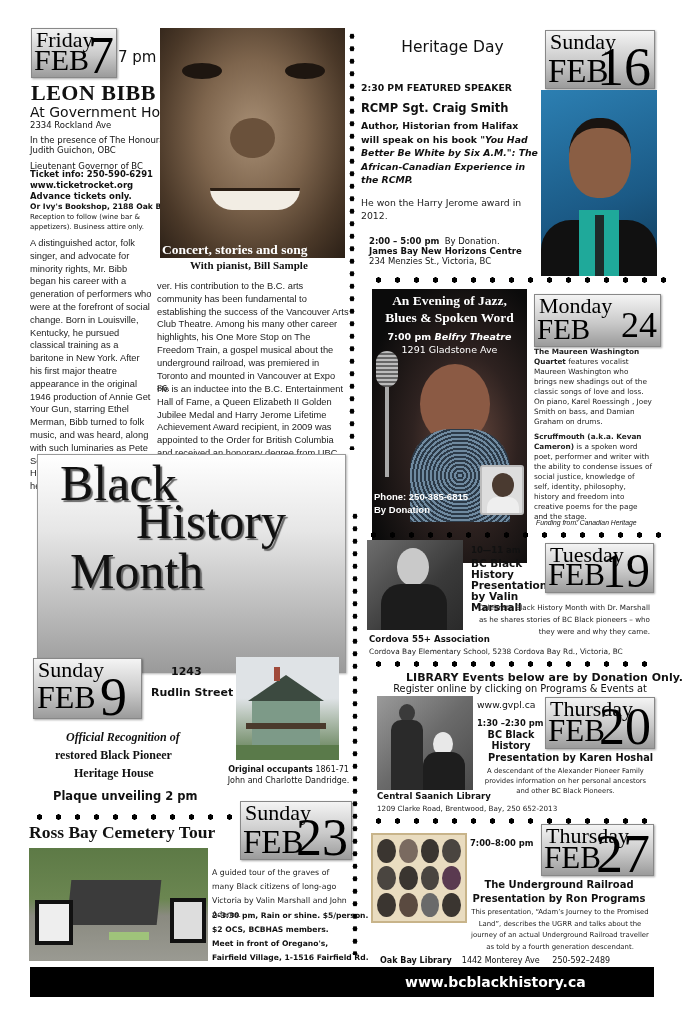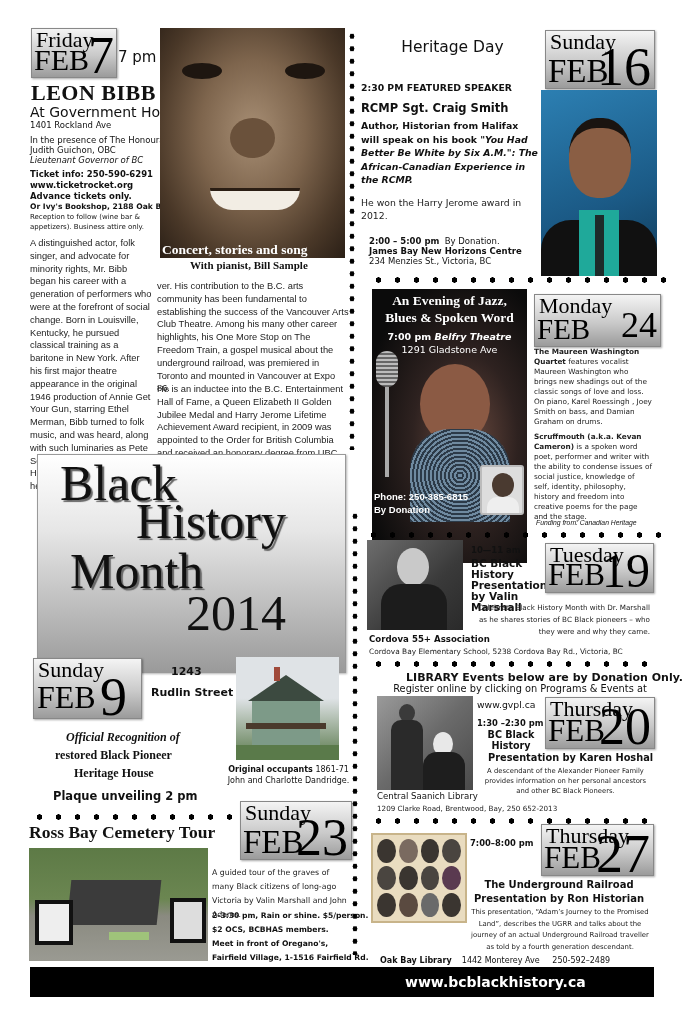--- a/index.html
+++ b/index.html
@@ -27,24 +27,24 @@
 
 <div class="datebox" style="left:31px;top:28px;width:86px;height:50px;">
   <span class="day">Friday</span>
   <span class="mon" style="font-size:30px;">FEB</span>
   <span class="num" style="font-size:52px;right:2px;">7</span>
 </div>
 <div class="abs cal" style="left:118px;top:48px;font-size:15px;">7 pm</div>
 
 <div class="abs serif" style="left:31px;top:80px;font-size:22px;font-weight:bold;letter-spacing:0.5px;">LEON BIBB</div>
 <div class="abs cal" style="left:30px;top:104px;font-size:14px;">At Government House</div>
-<div class="abs cal" style="left:30px;top:120px;font-size:8.5px;">1401 Rockland Ave</div>
+<div class="abs cal" style="left:30px;top:120px;font-size:8.5px;">2334 Rockland Ave</div>
 <div class="abs cal" style="left:30px;top:135px;font-size:8.5px;white-space:nowrap;">In the presence of The Honourable</div>
 <div class="abs cal" style="left:30px;top:145px;font-size:8.5px;">Judith Guichon, OBC</div>
-<div class="abs cal" style="left:30px;top:155px;font-size:8.5px;font-style:italic;">Lieutenant Governor of BC</div>
+<div class="abs cal" style="left:30px;top:161px;font-size:8.5px;">Lieutenant Governor of BC</div>
 <div class="abs cal" style="left:30px;top:169px;font-size:8.5px;font-weight:bold;">Ticket info: 250-590-6291</div>
 <div class="abs cal" style="left:30px;top:180px;font-size:8.5px;font-weight:bold;">www.ticketrocket.org</div>
 <div class="abs cal" style="left:30px;top:191px;font-size:8.5px;font-weight:bold;">Advance tickets only.</div>
 <div class="abs cal" style="left:30px;top:202px;font-size:7.6px;font-weight:bold;white-space:nowrap;">Or Ivy's Bookshop, 2188 Oak Bay Ave</div>
 <div class="abs cal" style="left:30px;top:212px;width:132px;font-size:7px;line-height:10px;">Reception to follow (wine bar &amp; appetizers).  Business attire only.</div>
 
 <div class="photo" style="left:160px;top:28px;width:185px;height:230px;background:radial-gradient(ellipse at 50% 45%, #a78e74 0%, #7e654d 40%, #4a3828 75%, #2a1f16 100%);">
   <div style="position:absolute;left:22px;top:35px;width:40px;height:16px;border-radius:50%;background:#1e1610;"></div>
   <div style="position:absolute;left:125px;top:35px;width:40px;height:16px;border-radius:50%;background:#1e1610;"></div>
   <div style="position:absolute;left:70px;top:90px;width:45px;height:40px;border-radius:50%;background:#6a513b;"></div>
@@ -120,21 +120,20 @@
   <b>Scruffmouth (a.k.a. Kevan Cameron)</b><span> is a spoken word poet, performer and writer with the ability to condense issues of social justice, knowledge of self, identity,  philosophy, history and freedom into creative  poems for the page and the stage.</span>
 </div>
 <div class="abs" style="left:536px;top:519px;font-size:6.8px;font-style:italic;">Funding from: Canadian Heritage</div>
 
 <div class="dots-h" style="left:364px;top:531px;width:310px;"></div>
 
 <div class="abs serif" style="left:37px;top:454px;width:309px;height:219px;border:1px solid #999;background:linear-gradient(to bottom,#ffffff 0%,#e6e6e6 35%,#bdbdbd 70%,#9a9a9a 100%);box-shadow:1px 1px 2px rgba(0,0,0,0.3);">
   <div style="position:absolute;left:22px;top:0px;font-size:50px;line-height:56px;text-shadow:2px 2px 1px #666;">Black</div>
   <div style="position:absolute;left:98px;top:38px;font-size:50px;line-height:56px;text-shadow:2px 2px 1px #666;">History</div>
   <div style="position:absolute;left:32px;top:88px;font-size:50px;line-height:56px;text-shadow:2px 2px 1px #666;">Month</div>
-  <div style="position:absolute;left:148px;top:130px;font-size:50px;line-height:56px;">2014</div>
 </div>
 
 <div class="photo" style="left:367px;top:540px;width:96px;height:90px;background:linear-gradient(135deg,#6d6d6d 0%,#3a3a3a 60%,#2a2a2a 100%);">
   <div style="position:absolute;left:30px;top:8px;width:32px;height:38px;border-radius:50%;background:#c9c9c9;"></div>
   <div style="position:absolute;left:14px;top:44px;width:66px;height:46px;border-radius:20px 20px 0 0;background:#1c1c1c;"></div>
 </div>
 <div class="abs cal" style="left:471px;top:545px;font-size:8.5px;font-weight:bold;">10—11 am</div>
 <div class="abs cal" style="left:471px;top:558px;width:72px;font-size:10.5px;line-height:11px;font-weight:bold;">BC Black History Presentation by Valin Marshall</div>
 <div class="datebox" style="left:545px;top:543px;width:109px;height:50px;">
   <span class="day">Tuesday</span>
@@ -201,21 +200,21 @@
 <div class="abs cal" style="left:477px;top:699px;font-size:9.3px;">www.gvpl.ca</div>
 <div class="abs cal" style="left:477px;top:718px;font-size:8.4px;font-weight:bold;">1:30 –2:30 pm</div>
 <div class="abs cal" style="left:487px;top:729px;width:48px;font-size:9.6px;line-height:11px;font-weight:bold;text-align:center;">BC Black History</div>
 <div class="abs cal" style="left:488px;top:752px;font-size:9.8px;font-weight:bold;white-space:nowrap;">Presentation by Karen Hoshal</div>
 <div class="datebox" style="left:545px;top:697px;width:110px;height:52px;">
   <span class="day">Thursday</span>
   <span class="mon" style="font-size:31px;">FEB</span>
   <span class="num" style="font-size:52px;">20</span>
 </div>
 <div class="abs cal" style="left:483px;top:766px;width:165px;text-align:center;font-size:6.8px;line-height:10px;color:#222;">A descendant of the Alexander Pioneer  Family provides information on her personal ancestors and other BC Black Pioneers.</div>
-<div class="abs cal" style="left:377px;top:791px;font-size:8.6px;font-weight:normal;">Central Saanich Library</div>
+<div class="abs cal" style="left:377px;top:791px;font-size:8.6px;font-weight:bold;">Central Saanich Library</div>
 <div class="abs cal" style="left:377px;top:804px;font-size:7.2px;color:#222;">1209 Clarke Road, Brentwood, Bay, 250 652-2013</div>
 
 <div class="dots-h" style="left:369px;top:817px;width:290px;"></div>
 
 <div class="photo" style="left:371px;top:833px;width:96px;height:90px;background:#e9dcc0;border:2px solid #c8b48a;">
   <div style="position:absolute;left:4px;top:4px;right:4px;bottom:4px;display:grid;grid-template-columns:repeat(4,1fr);grid-template-rows:repeat(3,1fr);gap:3px;">
     <div style="border-radius:50%;background:#3a3530;"></div>
       <div style="border-radius:50%;background:#7a6a60;"></div>
       <div style="border-radius:50%;background:#3a3530;"></div>
       <div style="border-radius:50%;background:#4a4540;"></div>
@@ -229,21 +228,21 @@
       <div style="border-radius:50%;background:#3a3530;"></div>
   </div>
 </div>
 <div class="abs cal" style="left:470px;top:838px;font-size:8.4px;font-weight:bold;">7:00–8:00 pm</div>
 <div class="datebox" style="left:541px;top:824px;width:113px;height:52px;">
   <span class="day">Thursday</span>
   <span class="mon" style="font-size:31px;">FEB</span>
   <span class="num" style="font-size:54px;">27</span>
 </div>
 <div class="abs cal" style="left:470px;top:879px;width:178px;text-align:center;font-size:10px;font-weight:bold;">The Underground Railroad</div>
-<div class="abs cal" style="left:470px;top:893px;width:178px;text-align:center;font-size:10px;font-weight:bold;">Presentation by Ron Historian</div>
+<div class="abs cal" style="left:470px;top:893px;width:178px;text-align:center;font-size:10px;font-weight:bold;">Presentation by Ron Programs</div>
 <div class="abs cal" style="left:420px;top:907px;width:232px;text-align:center;font-size:6.9px;line-height:11.5px;color:#222;padding-left:48px;">This presentation, “Adam’s Journey to the Promised Land”, describes the UGRR and talks about the journey of an actual Underground Railroad traveller as told by a fourth generation descendant.</div>
 <div class="abs cal" style="left:380px;top:956px;font-size:8px;white-space:nowrap;">
   <b>Oak Bay Library</b>&nbsp;&nbsp;&nbsp;&nbsp;<span>1442 Monterey Ave</span>&nbsp;&nbsp;&nbsp;&nbsp;&nbsp;<span>250-592–2489</span>
 </div>
 
 <div class="abs cal" style="left:30px;top:967px;width:624px;height:30px;background:#000;color:#fff;font-size:14px;line-height:30px;font-weight:bold;">
   <span style="position:absolute;left:375px;">www.bcblackhistory.ca</span>
 </div>
 
 </body></html>

